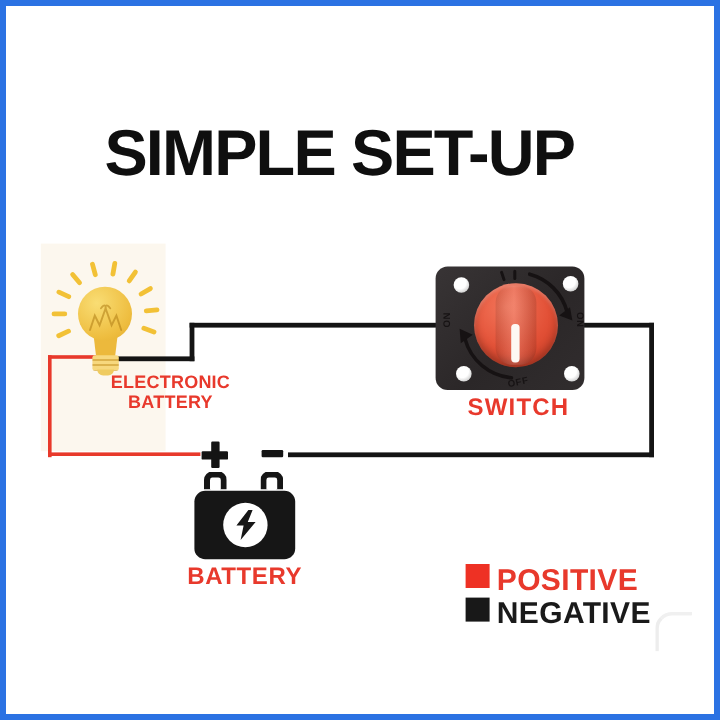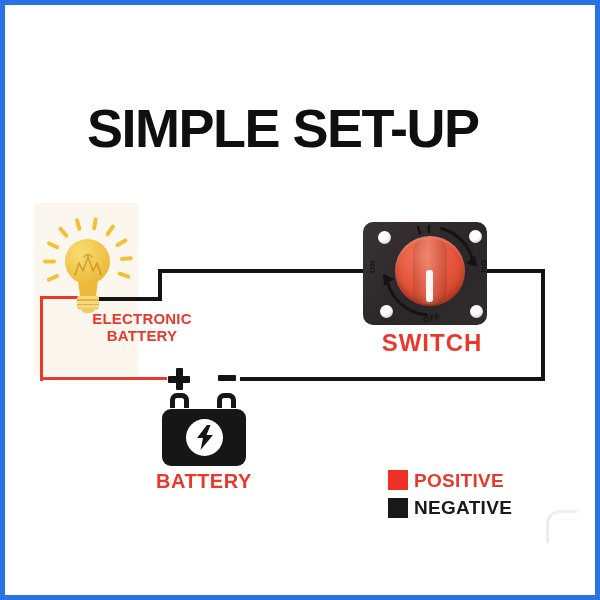--- a/index.html
+++ b/index.html
@@ -40,21 +40,21 @@
   .hole{width:13px;height:13px;border-radius:50%;z-index:4;
         background:radial-gradient(circle at 40% 35%,#ffffff 0 45%,#d9d9d9 70%,#9b9b9b 100%);}
   .plate-mark{font-size:8px;font-weight:700;color:#171314;z-index:4;letter-spacing:.5px;}
   .plate-arcs{left:363px;top:222px;z-index:4;}
   .knob{left:395px;top:236px;width:70px;height:70px;border-radius:50%;z-index:5;
         background:radial-gradient(circle at 38% 28%,#f3755a,#e25036 55%,#ce3f27 86%,#c0391f);
         box-shadow:inset 0 -4px 7px rgba(0,0,0,.28), inset 0 2px 3px rgba(255,255,255,.25);}
   .knob-facet{left:413px;top:238px;width:34px;height:66px;z-index:6;border-radius:14px;
               background:linear-gradient(90deg,rgba(0,0,0,.10),rgba(255,255,255,.14) 45%,rgba(0,0,0,.12));}
   .knob-slot{left:426px;top:270px;width:7px;height:32px;border-radius:3px;background:#fdf8f4;z-index:7;}
-  .switch-label{left:370px;top:329px;width:124px;text-align:center;font-size:24px;font-weight:800;
+  .switch-label{left:370px;top:329px;width:124px;text-align:center;font-size:20px;font-weight:800;
                 color:#e8392c;z-index:5;letter-spacing:1px;}
 
   
   .terminal{width:19px;height:15px;border:5px solid #161616;border-bottom:none;
             border-radius:7px 7px 0 0;box-sizing:border-box;z-index:3;}
   .bat-body{left:162px;top:409px;width:84px;height:57px;border-radius:9px;background:#161616;z-index:3;}
   .bolt-circle{left:186px;top:419px;width:37px;height:37px;border-radius:50%;background:#ffffff;z-index:4;}
   .bolt-svg{left:193px;top:423px;z-index:5;}
   .plus{left:168px;top:368px;width:22px;height:22px;z-index:4;}
   .plus i{position:absolute;background:#141414;border-radius:1px;}
@@ -62,21 +62,21 @@
   .plus .h{left:0;top:7.5px;width:22px;height:7px;}
   .minus{left:218px;top:374.5px;width:18px;height:6.5px;background:#141414;border-radius:1px;z-index:4;}
   .battery-label{left:156px;top:470px;width:100px;text-align:left;font-size:20px;font-weight:800;
                  color:#e8392c;z-index:5;letter-spacing:.5px;}
 
   
   .legend-title{left:376px;top:427px;font-size:24px;font-weight:800;color:#141414;z-index:5;white-space:nowrap;}
   .swatch{width:20px;height:20px;z-index:5;}
   .sw-pos{left:388px;top:470px;background:#ee3124;}
   .sw-neg{left:388px;top:498px;background:#181818;}
-  .legend-label{font-size:19px;font-weight:800;z-index:5;letter-spacing:.3px;white-space:nowrap;}
+  .legend-label{font-size:25px;font-weight:800;z-index:5;letter-spacing:.3px;white-space:nowrap;}
   .lg-pos{left:414px;top:470px;color:#e8392c;}
   .lg-neg{left:414px;top:497px;color:#1a1a1a;}
 
   .watermark{left:546px;top:510px;width:28px;height:30px;border-left:3px solid #ededed;
              border-top:3px solid #f0f0f0;border-radius:14px 0 0 0;z-index:2;}
 </style>
 </head>
 <body>
 
 <div class="stage">

